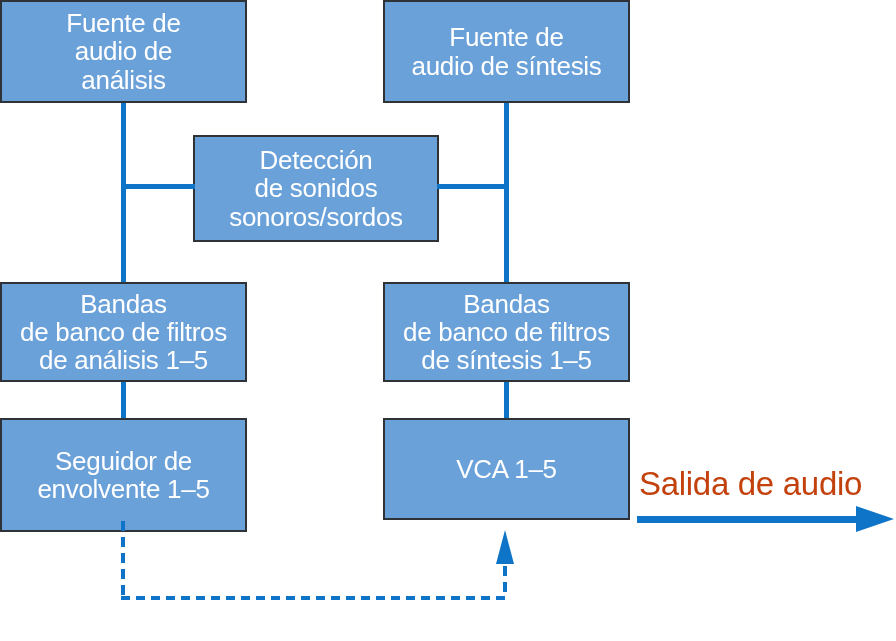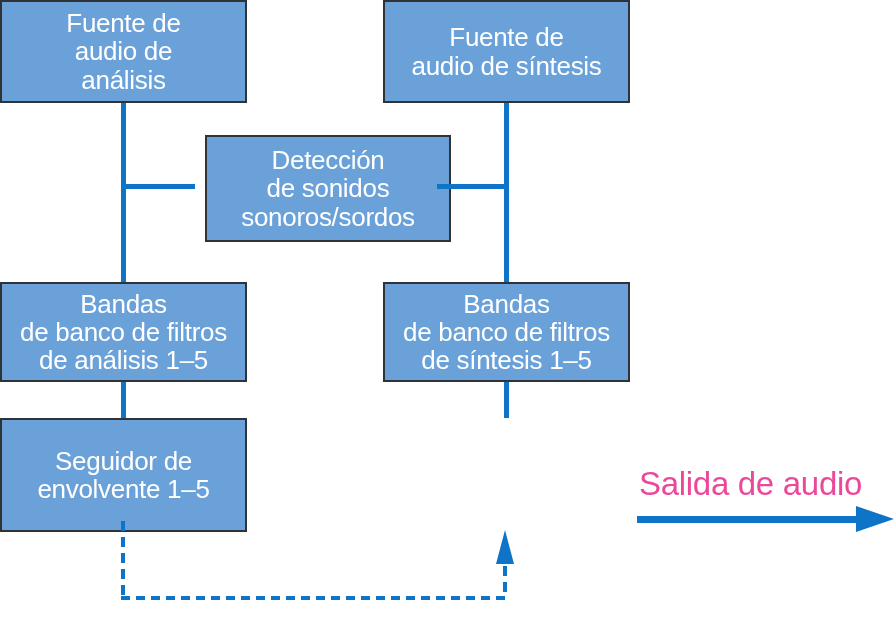--- a/index.html
+++ b/index.html
@@ -50,30 +50,30 @@
   }
   .arrow-up {
     position: absolute;
     width: 0; height: 0;
     border-left: 9px solid transparent;
     border-right: 9px solid transparent;
     border-bottom: 34px solid #0d74c8;
   }
   .flow-label {
     position: absolute;
-    color: #ec4899;
+    color: #c2410c;
     font-size: 33px;
     letter-spacing: -0.3px;
     white-space: nowrap;
   }
 
   
   #node-fuente-analisis  { left: 0;    top: 0;   width: 247px; height: 103px; }
   #node-fuente-sintesis  { left: 383px; top: 0;   width: 247px; height: 103px; }
-  #node-deteccion        { left: 193px; top: 135px; width: 246px; height: 107px; margin-left: 12px; }
+  #node-deteccion        { left: 193px; top: 135px; width: 246px; height: 107px; }
   #node-bandas-analisis  { left: 0;    top: 282px; width: 247px; height: 100px; }
   #node-bandas-sintesis  { left: 383px; top: 282px; width: 247px; height: 100px; }
   #node-seguidor         { left: 0;    top: 418px; width: 247px; height: 114px; }
   #node-vca              { left: 383px; top: 418px; width: 247px; height: 102px; }
 
   
   #vline-analisis-1 { left: 121px; top: 103px; width: 5px; height: 179px; }
   #vline-sintesis-1 { left: 504px; top: 103px; width: 5px; height: 179px; }
   #hline-deteccion-left  { left: 123px; top: 184px; width: 72px; height: 5px; }
   #hline-deteccion-right { left: 437px; top: 184px; width: 72px; height: 5px; }
@@ -126,20 +126,23 @@
     <span class="node-label">Bandas
 de banco de filtros
 de síntesis 1–5</span>
   </div>
 
   <div class="node" id="node-seguidor">
     <span class="node-label">Seguidor de
 envolvente 1–5</span>
   </div>
 
+  <div class="node" id="node-vca">
+    <span class="node-label">VCA 1–5</span>
+  </div>
 
   <div class="line" id="vline-analisis-1"></div>
   <div class="line" id="vline-sintesis-1"></div>
   <div class="line" id="hline-deteccion-left"></div>
   <div class="line" id="hline-deteccion-right"></div>
   <div class="line" id="vline-analisis-2"></div>
   <div class="line" id="vline-sintesis-2"></div>
 
   <div class="line" id="output-line"></div>
   <div class="arrow-right" id="output-arrowhead"></div>

